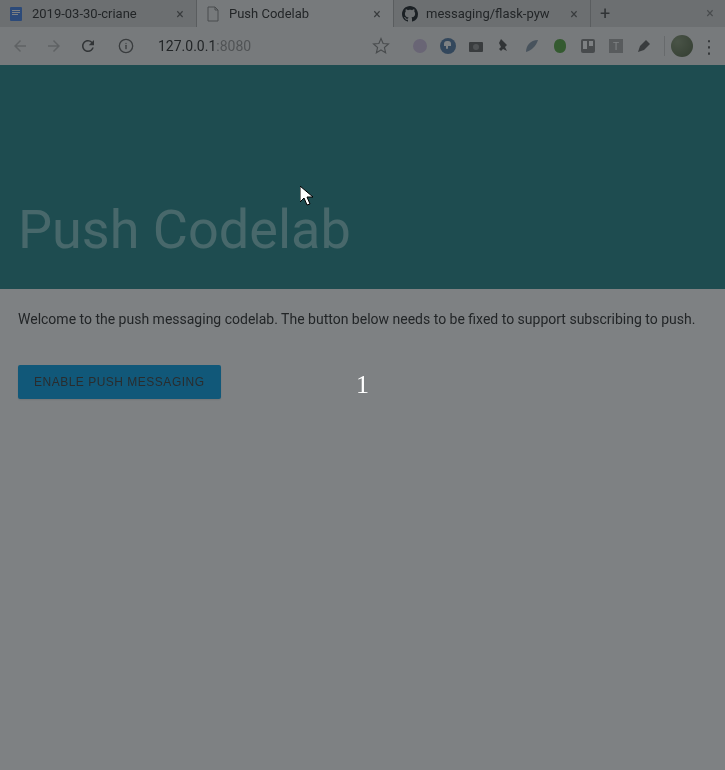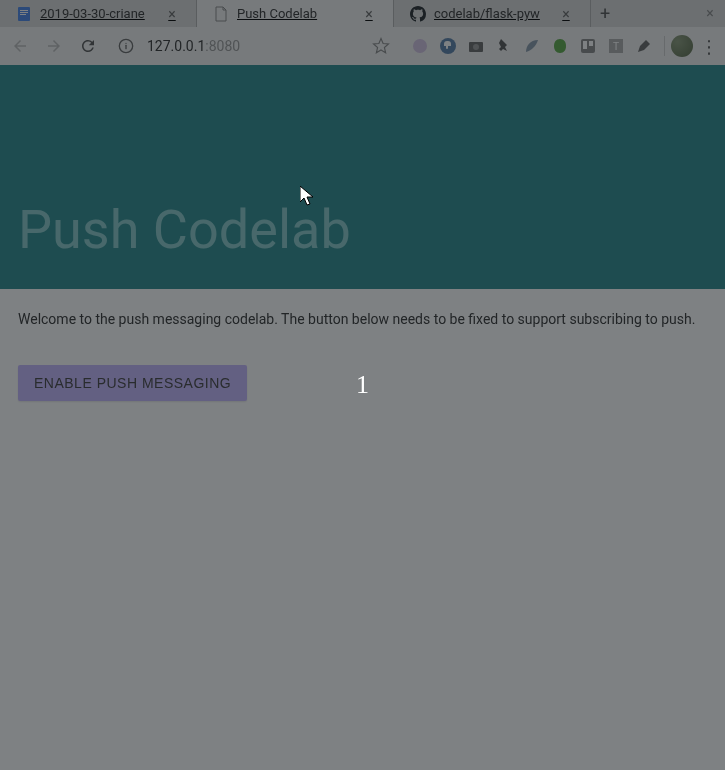--- a/index.html
+++ b/index.html
@@ -18,27 +18,26 @@
       display: flex;
       align-items: center;
       height: 27px;
       background: #d8d8d8;
       position: relative;
     }
     .tab {
       display: flex;
       align-items: center;
       height: 27px;
-      padding: 0 16px;
+      padding: 0 8px;
       min-width: 197px;
       max-width: 197px;
       border-right: 1px solid #b0b0b0;
       position: relative;
       cursor: pointer;
-      text-decoration: underline;
     }
     .tab.active {
       background: #f0f0f0;
     }
     .tab-icon {
       width: 16px;
       height: 16px;
       margin-right: 8px;
       flex-shrink: 0;
       display: flex;
@@ -108,21 +107,21 @@
     .nav-btn.disabled { color: #bbb; }
     .nav-btn.enabled { color: #555; }
     .address-bar {
       flex: 1;
       display: flex;
       align-items: center;
       height: 28px;
       background: #f0f0f0;
       border-radius: 14px;
       padding: 0 10px;
-      gap: 13px;
+      gap: 24px;
     }
     .info-icon {
       width: 16px;
       height: 16px;
       display: flex;
       align-items: center;
       justify-content: center;
       color: #666;
     }
     .url-text {
@@ -194,23 +193,23 @@
     }
     .intro-text {
       font-size: 14px;
       color: #333;
       line-height: 1.5;
       margin-bottom: 35px;
     }
     .push-btn {
       display: inline-block;
       padding: 10px 16px;
-      background: #c4b5fd;
+      background: #0ea5e9;
       border: none;
-      font-size: 14px;
+      font-size: 12px;
       color: #444;
       letter-spacing: 0.5px;
       text-transform: uppercase;
       cursor: pointer;
       border-radius: 2px;
       box-shadow: 0 1px 2px rgba(0,0,0,0.1);
     }
     .dim-overlay {
       position: absolute;
       inset: 0;
@@ -260,21 +259,21 @@
       </span>
       <span class="tab-title">Push Codelab</span>
       <span class="tab-close">×</span>
     </div>
     <div class="tab">
       <span class="tab-icon">
         <svg width="16" height="16" viewBox="0 0 16 16">
             <path fill="#24292e" d="M8 0C3.58 0 0 3.58 0 8c0 3.54 2.29 6.53 5.47 7.59.4.07.55-.17.55-.38 0-.19-.01-.82-.01-1.49-2.01.37-2.53-.49-2.69-.94-.09-.23-.48-.94-.82-1.13-.28-.15-.68-.52-.01-.53.63-.01 1.08.58 1.23.82.72 1.21 1.87.87 2.33.66.07-.52.28-.87.51-1.07-1.78-.2-3.64-.89-3.64-3.95 0-.87.31-1.59.82-2.15-.08-.2-.36-1.02.08-2.12 0 0 .67-.21 2.2.82.64-.18 1.32-.27 2-.27.68 0 1.36.09 2 .27 1.53-1.04 2.2-.82 2.2-.82.44 1.1.16 1.92.08 2.12.51.56.82 1.27.82 2.15 0 3.07-1.87 3.75-3.65 3.95.29.25.54.73.54 1.48 0 1.07-.01 1.93-.01 2.2 0 .21.15.46.55.38A8.013 8.013 0 0016 8c0-4.42-3.58-8-8-8z"></path>
           </svg>
       </span>
-      <span class="tab-title">codelab/flask-pyw</span>
+      <span class="tab-title">messaging/flask-pyw</span>
       <span class="tab-close">×</span>
     </div>
     <div class="new-tab-btn">+</div>
     <div class="window-close">×</div>
   </div>
 
   <div class="toolbar">
     <div class="nav-btn disabled">
       <svg width="18" height="18" viewBox="0 0 24 24">
           <path d="M20 11H7.83l5.59-5.59L12 4l-8 8 8 8 1.41-1.41L7.83 13H20v-2z" fill="currentColor"></path>

